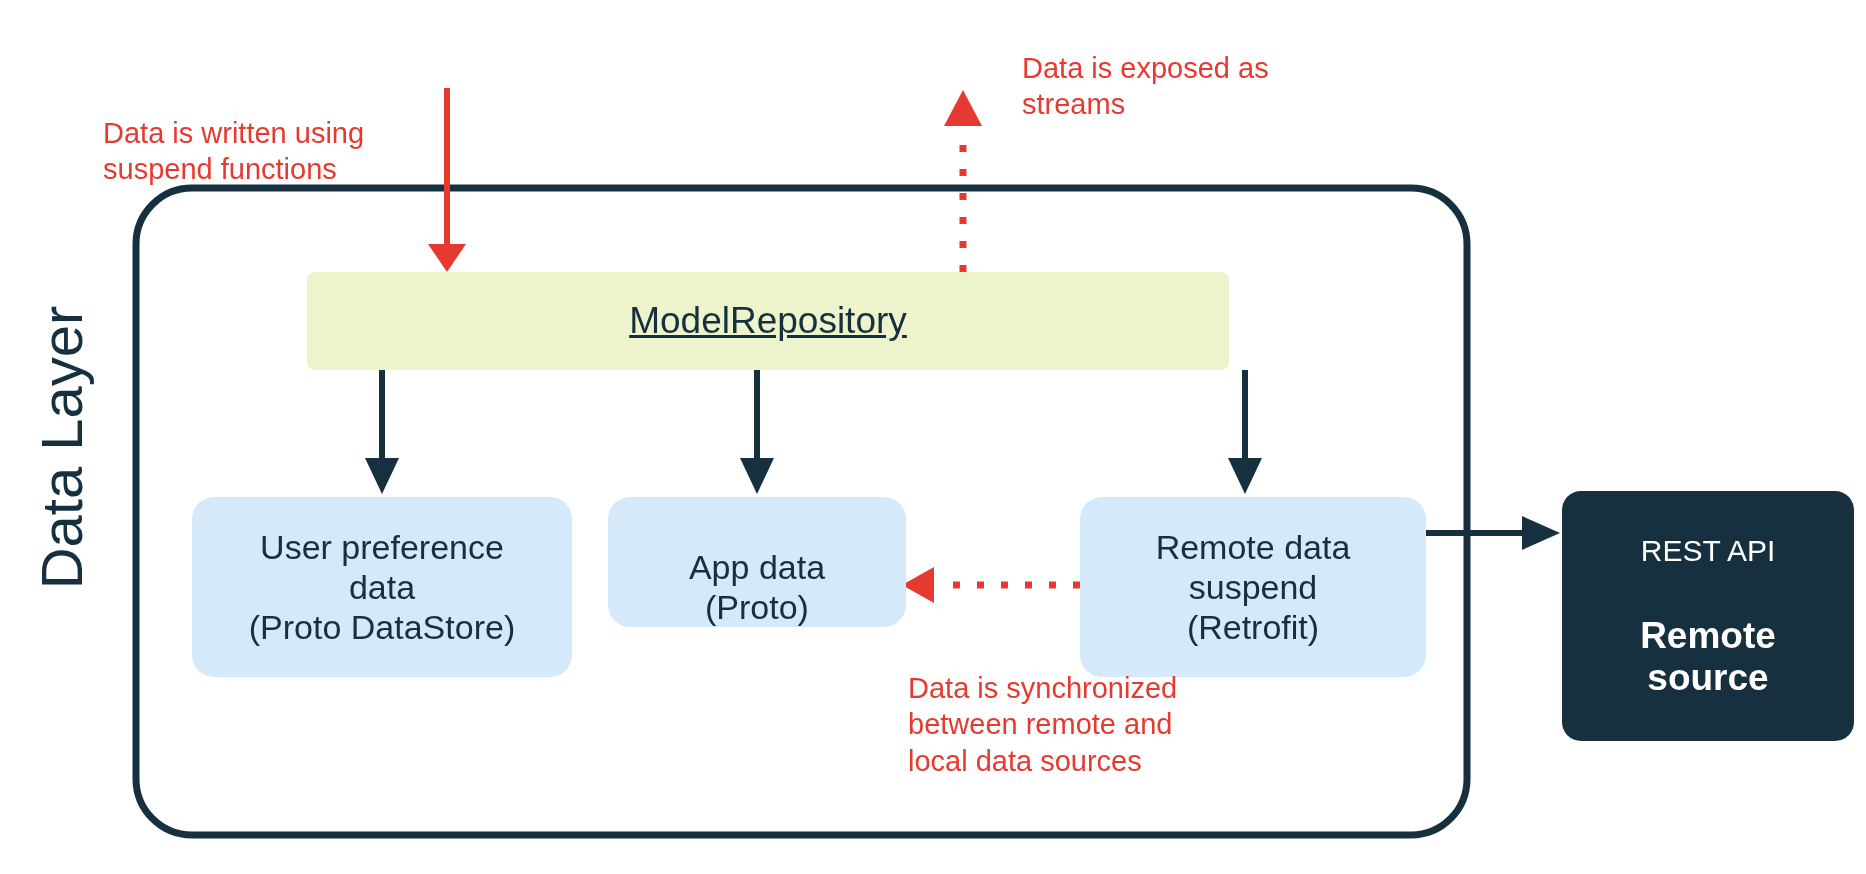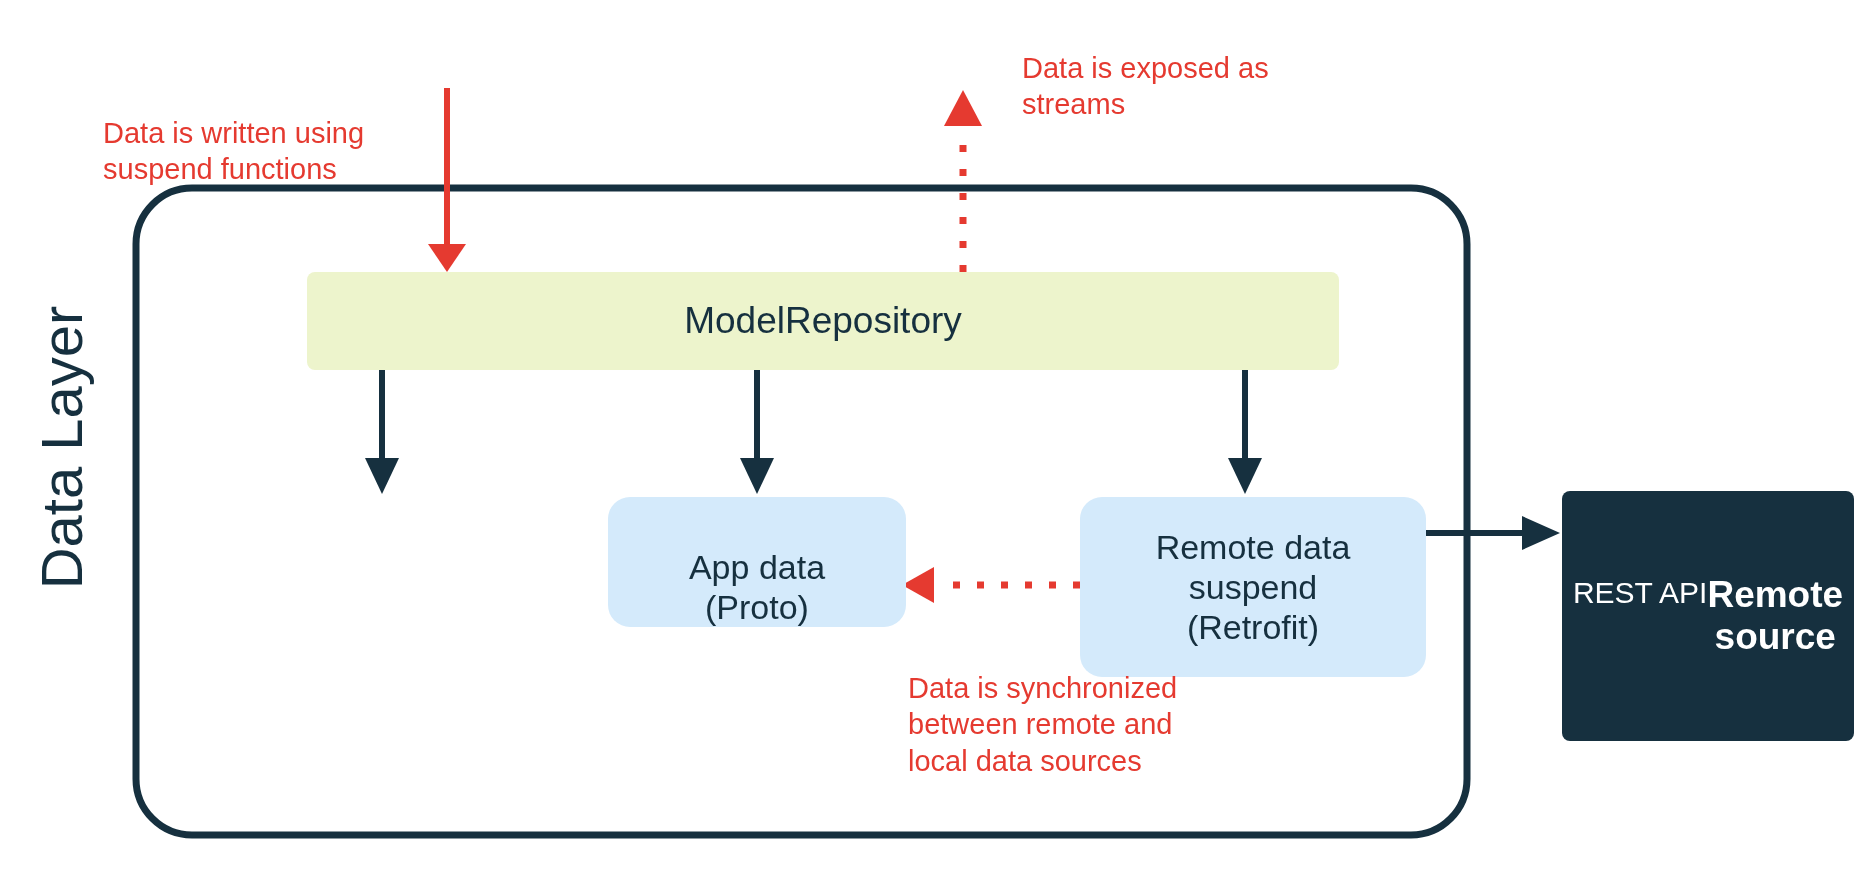--- a/index.html
+++ b/index.html
@@ -52,43 +52,44 @@
     align-items: center;
     justify-content: center;
     text-align: center;
     line-height: 1.18;
     color: #16303f;
     font-weight: 400;
   }
   .node-repo {
     left: 307px;
     top: 272px;
-    width: 1032px;
+    width: 922px;
     height: 98px;
     background: #EDF4CC;
     border-radius: 8px;
     font-size: 37px;
+    text-decoration: underline;
   }
   .node-blue {
     background: #D4EAFB;
     border-radius: 22px;
     font-size: 34px;
   }
   .node-pref  { left: 192px;  top: 497px; width: 380px; height: 180px; }
   .node-app   { left: 608px;  top: 497px; width: 298px; height: 130px; align-items: flex-end; }
   .node-remote{ left: 1080px; top: 497px; width: 346px; height: 180px; }
 
   .node-server {
     left: 1562px;
     top: 491px;
     width: 292px;
     height: 250px;
     background: #16303f;
-    border-radius: 8px;
-    flex-direction: row;
+    border-radius: 19px;
+    flex-direction: column;
     justify-content: center;
     color: #ffffff;
   }
   .server-api {
     font-size: 30px;
     margin-bottom: 46px;
   }
   .server-name {
     font-size: 37px;
     line-height: 1.14;
@@ -161,20 +162,27 @@
       <path d="M1522,516 L1522,550 L1560,533 Z" fill="#16303f"></path>
     </g>
   </svg>
 
   <div class="layer-title">Data Layer</div>
 
   <div class="node node-repo">
     <span>ModelRepository</span>
   </div>
 
+  <div class="node node-blue node-pref">
+    <div>
+      <div>User preference</div>
+      <div>data</div>
+      <div>(Proto DataStore)</div>
+    </div>
+  </div>
 
   <div class="node node-blue node-app">
     <div>
       <div>App data</div>
       <div>(Proto)</div>
     </div>
   </div>
 
   <div class="node node-blue node-remote">
     <div>

